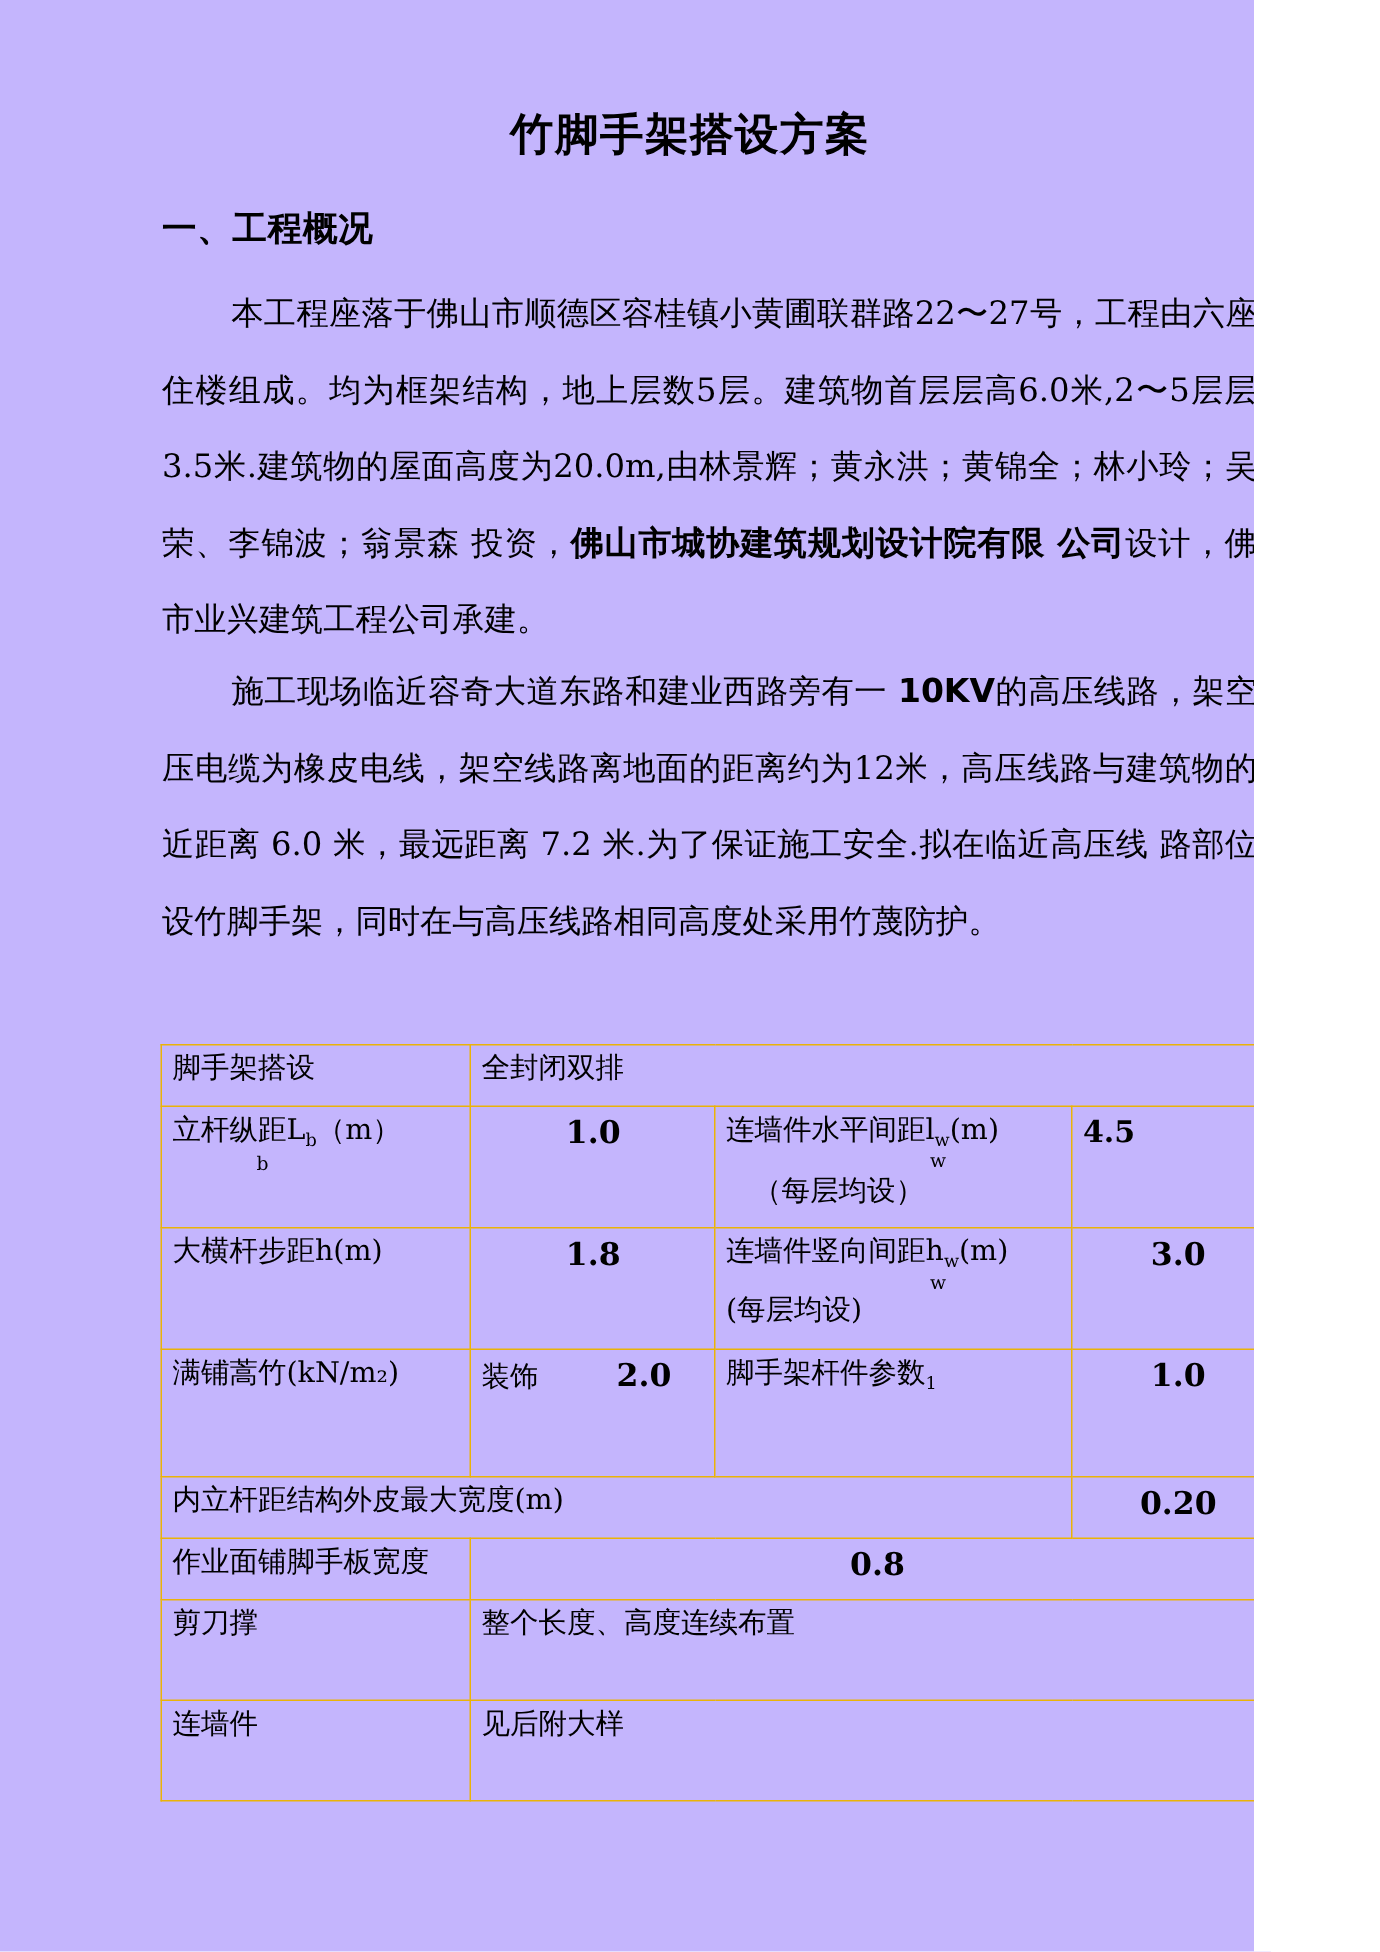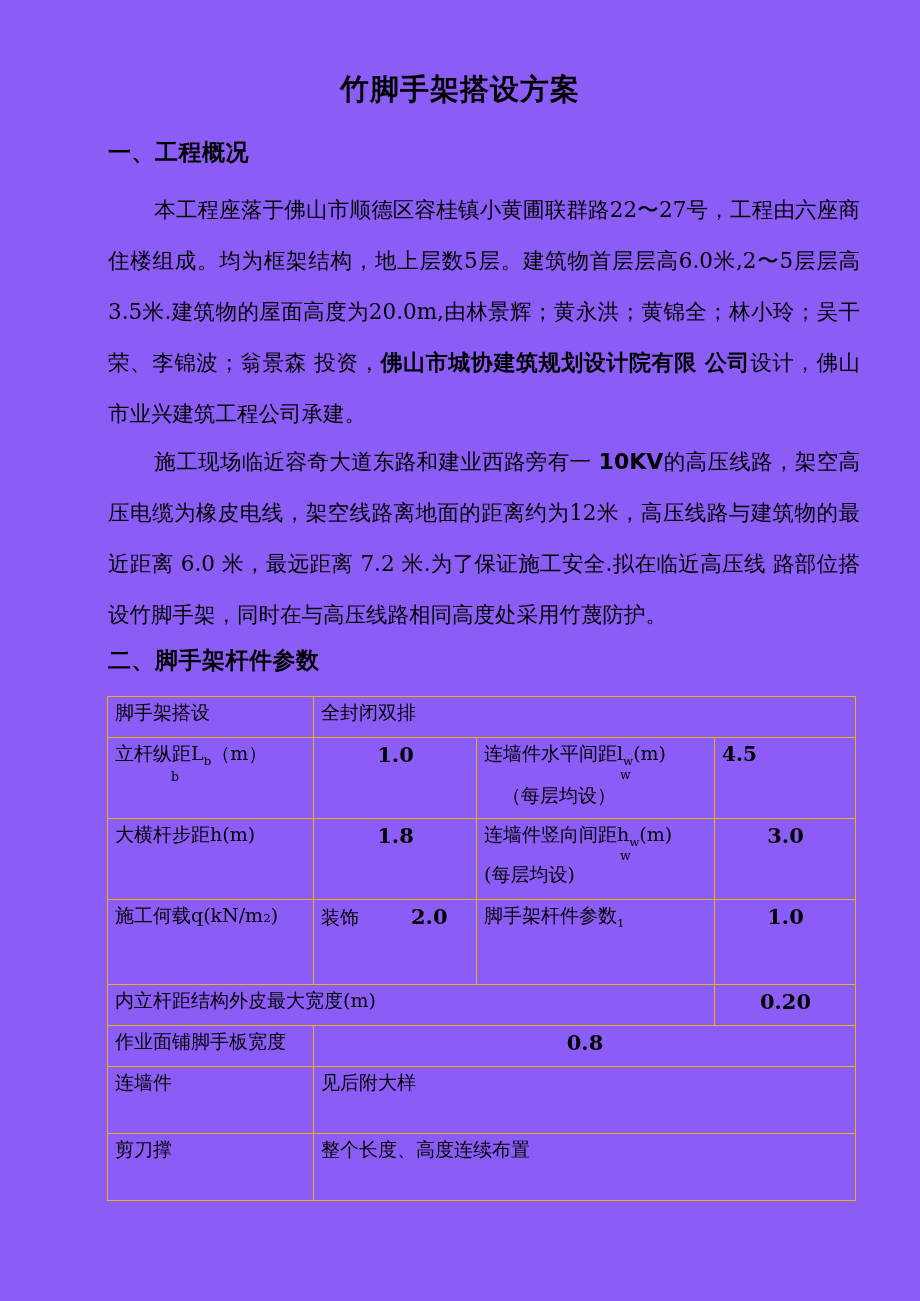--- a/index.html
+++ b/index.html
@@ -6,23 +6,23 @@
     margin: 0;
     padding: 0;
     background: #ffffff;
   }
   body {
     font-family: "DejaVu Serif", "Liberation Serif", serif;
     color: #000000;
   }
   #page {
     position: relative;
-    width: 920px;
+    width: 836px;
     height: 1301px;
-    background: #8b5cf6;
+    background: #c4b5fd;
     overflow: hidden;
     box-sizing: border-box;
   }
 
   
   .doc-title {
     position: absolute;
     left: 0;
     top: 72px;
     width: 920px;
@@ -138,21 +138,20 @@
 <div id="page">
 
   <div class="doc-title">竹脚手架搭设方案</div>
 
   <div class="sec-heading" id="heading-1">一、工程概况</div>
 
   <div class="para" id="para-1"><span class="indent"></span><span>本工程座落于佛山市顺德区容桂镇小黄圃联群路22〜27号，工程由六座商住楼组成。均为框架结构，地上层数5层。建筑物首层层高6.0米,2〜5层层高3.5米.建筑物的屋面高度为20.0m,由林景辉；黄永洪；黄锦全；林小玲；吴干荣、李锦波；翁景森 投资，</span><span class="bold">佛山市城协建筑规划设计院有限 公司</span><span>设计，佛山市业兴建筑工程公司承建。</span></div>
 
   <div class="para" id="para-2"><span class="indent"></span><span>施工现场临近容奇大道东路和建业西路旁有一 </span><span class="bold">10KV</span><span>的高压线路，架空高压电缆为橡皮电线，架空线路离地面的距离约为12米，高压线路与建筑物的最近距离 6.0 米，最远距离 7.2 米.为了保证施工安全.拟在临近高压线 路部位搭设竹脚手架，同时在与高压线路相同高度处采用竹蔑防护。</span></div>
 
-  <div class="sec-heading" id="heading-2">二、脚手架杆件参数</div>
 
   <table id="param-table">
     <colgroup>
       <col style="width:206px">
       <col style="width:163px">
       <col style="width:238px">
       <col style="width:141px">
     </colgroup>
     <tbody>
       <tr>
@@ -169,41 +168,41 @@
       </tr>
 
       <tr>
         <td class="tall2">大横杆步距h(m)</td>
         <td class="tall2 c-num">1.8</td>
         <td class="tall2"><span>连墙件竖向间距h</span><sub>w</sub><span>(m)</span><span class="sub-line-w">w</span><span class="note-line-2">(每层均设)</span></td>
         <td class="tall2 c-num">3.0</td>
       </tr>
 
       <tr>
-        <td class="tall">施工何载q(kN/m₂)</td>
+        <td class="tall">满铺蒿竹(kN/m₂)</td>
         <td class="tall"><span>装饰</span><span class="inline-val c-num">2.0</span></td>
         <td class="tall"><span>脚手架杆件参数</span><sub>1</sub></td>
         <td class="tall c-num">1.0</td>
       </tr>
 
       <tr>
         <td class="short" colspan="3">内立杆距结构外皮最大宽度(m)</td>
         <td class="short c-num">0.20</td>
       </tr>
 
       <tr>
         <td class="short">作业面铺脚手板宽度</td>
         <td class="short c-num" colspan="3">0.8</td>
       </tr>
 
       <tr>
+        <td class="mid">剪刀撑</td>
+        <td class="mid" colspan="3">整个长度、高度连续布置</td>
+      </tr>
+
+      <tr>
         <td class="mid">连墙件</td>
         <td class="mid" colspan="3">见后附大样</td>
       </tr>
-
-      <tr>
-        <td class="mid">剪刀撑</td>
-        <td class="mid" colspan="3">整个长度、高度连续布置</td>
-      </tr>
     </tbody>
   </table>
 
 </div>
 
 </body></html>

